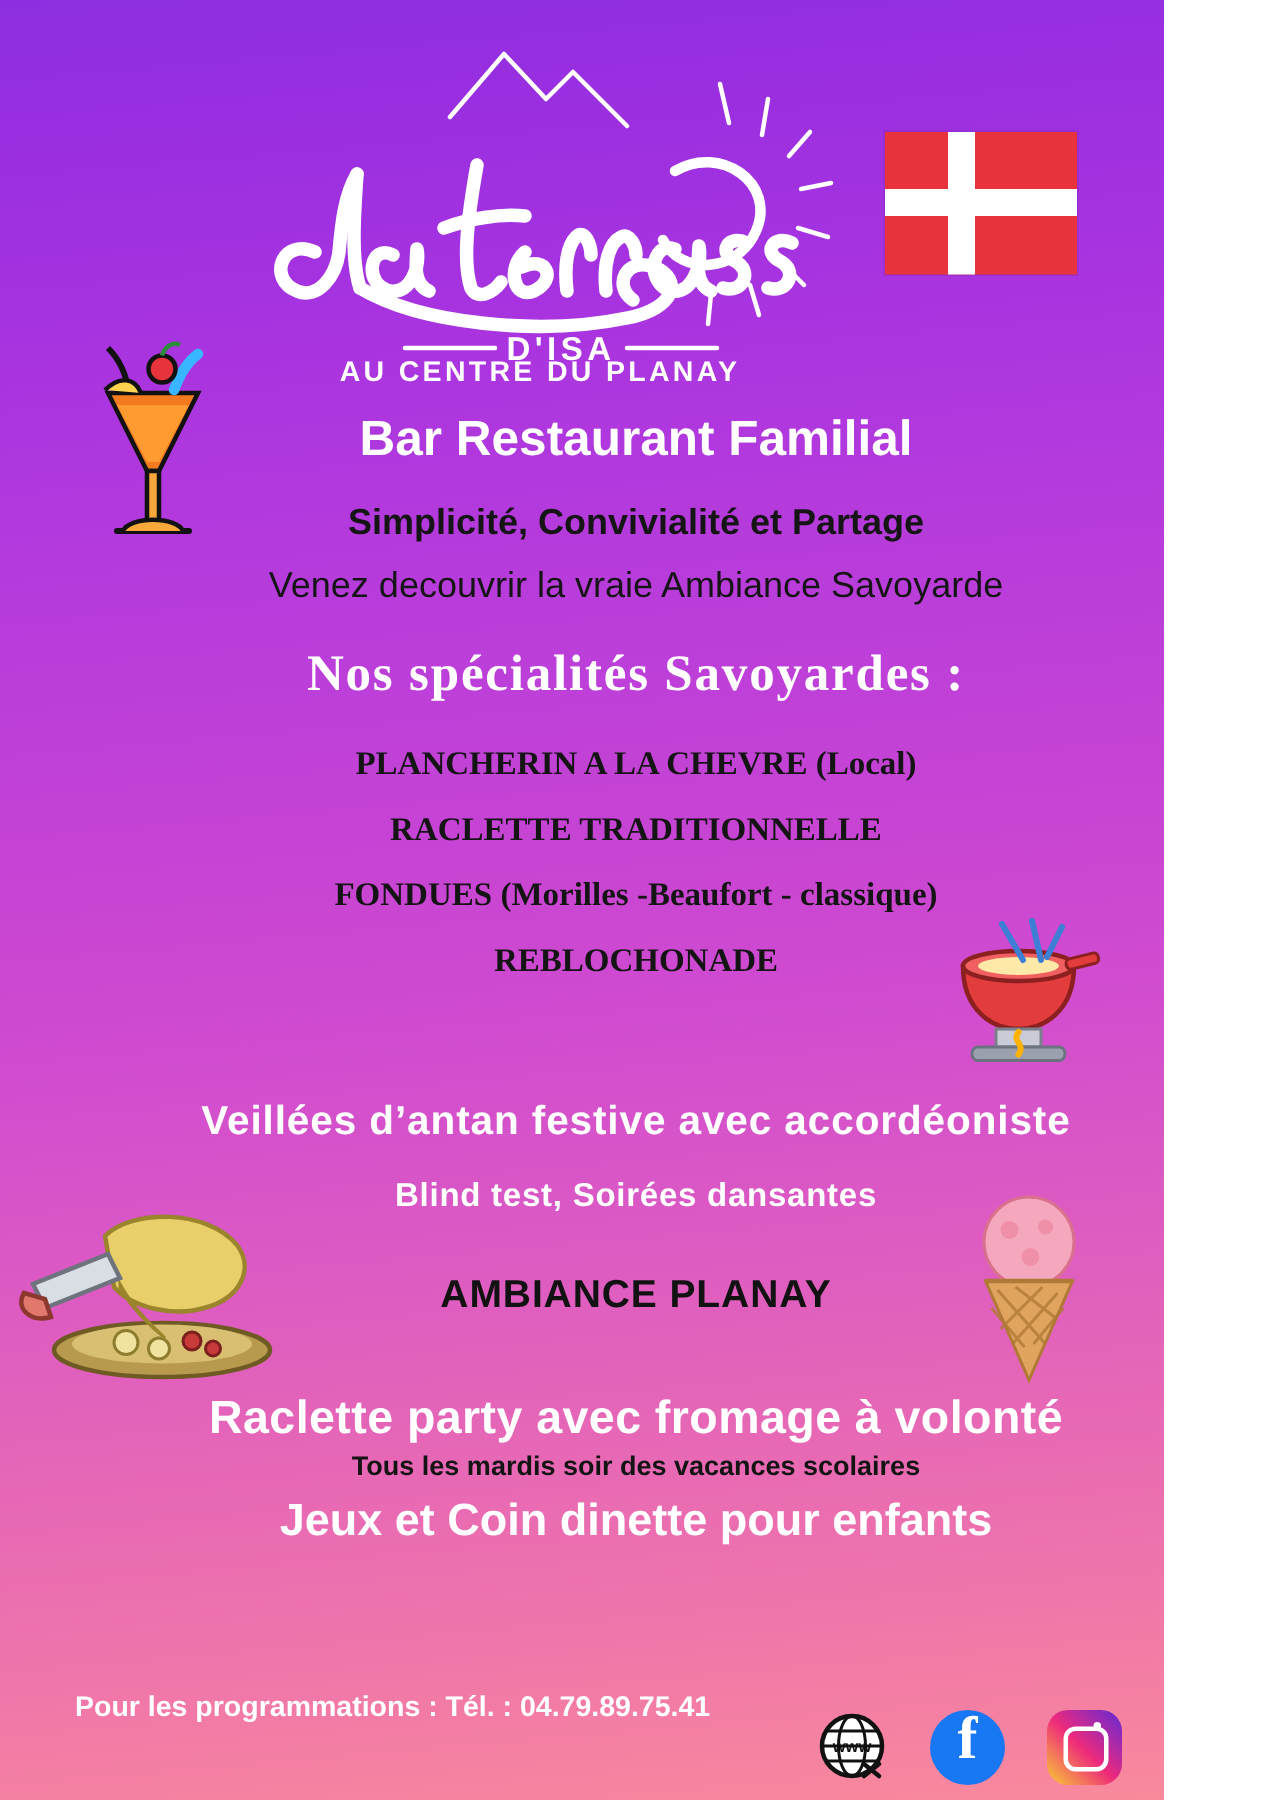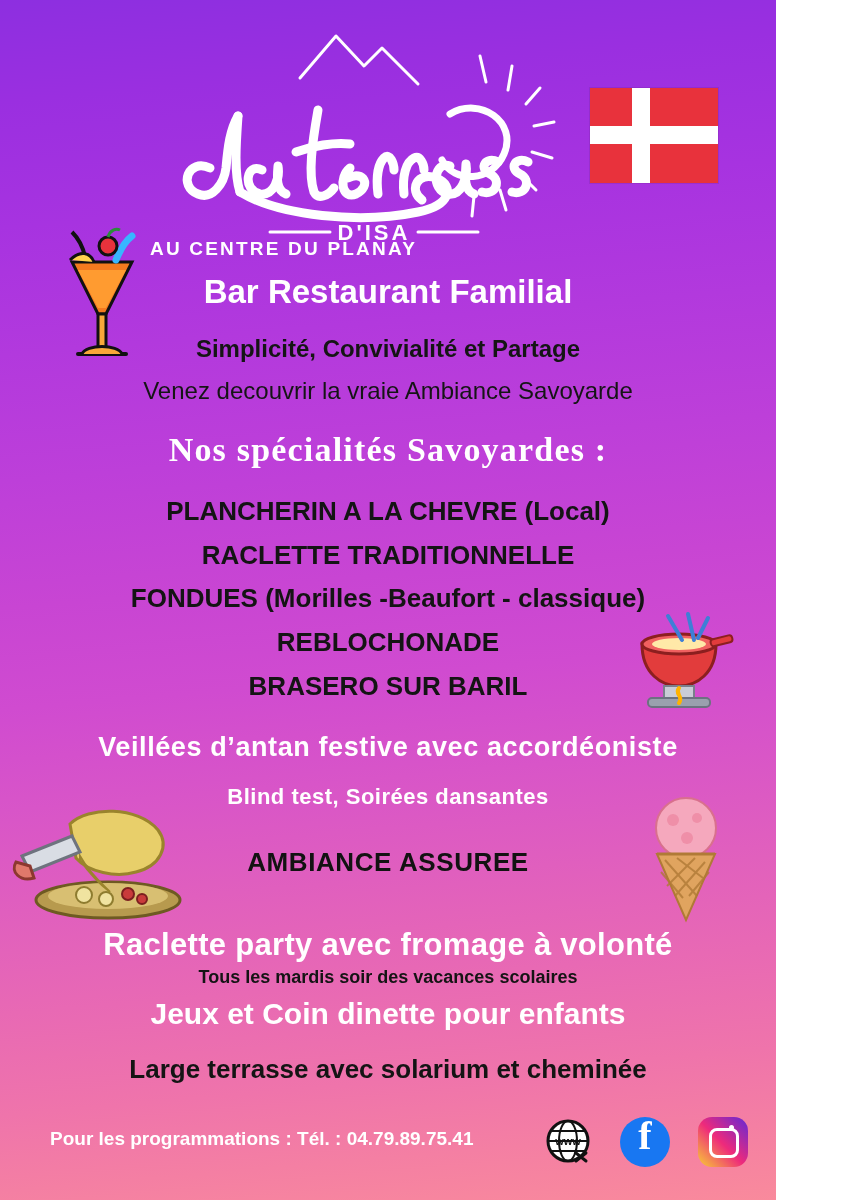--- a/index.html
+++ b/index.html
@@ -41,20 +41,21 @@
     width: 420px;
     height: 230px;
   }
   .logo-svg { display:block; }
 
   .logo-sub {
     position: absolute;
     top: 238px;
     left: 150px;
     width: 420px;
+    text-align: center;
     color: #ffffff;
     font-size: 19px;
     font-weight: bold;
     letter-spacing: 2.2px;
   }
 
   
   .flag {
     position: absolute;
     top: 88px;
@@ -116,20 +117,21 @@
     width: 95px;
     height: 135px;
   }
 
   
   .line {
     position: absolute;
     width: 100%;
     text-align: center;
     line-height: 1.08;
+    margin-left: 36px;
   }
   .t-title {
     top: 274px;
     color: #ffffff;
     font-size: 33px;
     font-weight: bold;
   }
   .t-sub1 {
     top: 336px;
     color: #151515;
@@ -145,22 +147,23 @@
   .t-spec-head {
     top: 432px;
     color: #ffffff;
     font-size: 34px;
     font-weight: bold;
     letter-spacing: 1.2px;
     font-family: Liberation Serif, serif;
   }
   .t-spec {
     color: #141414;
-    font-size: 26px;
-    font-weight: bold;
+    font-size: 22px;
+    font-weight: bold;
+    font-family: Liberation Serif, serif;
   }
   .s1 { top: 497px; }
   .s2 { top: 541px; }
   .s3 { top: 584px; }
   .s4 { top: 628px; }
   .s5 { top: 672px; }
 
   .t-veillee {
     top: 733px;
     color: #ffffff;
@@ -213,21 +216,21 @@
     position: absolute;
     left: 50px;
     top: 1128px;
     color: #ffffff;
     font-size: 19px;
     font-weight: bold;
     text-align: right;
   }
   .social {
     position: absolute;
-    top: 1117px;
+    top: 1140px;
     height: 52px;
     width: 52px;
     text-align: center;
   }
   .social-www { right: 182px; }
   .social-fb  { right: 104px; }
   .social-ig  { right: 26px; }
 
   .fb-circle {
     width: 50px; height: 50px;
@@ -397,29 +400,27 @@
 
   <div class="line t-title">Bar Restaurant Familial</div>
   <div class="line t-sub1">Simplicité, Convivialité et Partage</div>
   <div class="line t-sub2">Venez decouvrir la vraie Ambiance Savoyarde</div>
 
   <div class="line t-spec-head">Nos spécialités Savoyardes :</div>
   <div class="line t-spec s1">PLANCHERIN A LA CHEVRE (Local)</div>
   <div class="line t-spec s2">RACLETTE TRADITIONNELLE</div>
   <div class="line t-spec s3">FONDUES (Morilles -Beaufort - classique)</div>
   <div class="line t-spec s4">REBLOCHONADE</div>
-  <div class="line t-spec s5">BRASERO SUR BARIL</div>
 
   <div class="line t-veillee">Veillées d’antan festive avec accordéoniste</div>
   <div class="line t-blind">Blind test, Soirées dansantes</div>
-  <div class="line t-ambiance">AMBIANCE ASSUREE</div>
+  <div class="line t-ambiance">AMBIANCE PLANAY</div>
   <div class="line t-raclette-party">Raclette party avec fromage à volonté</div>
   <div class="line t-mardis">Tous les mardis soir des vacances scolaires</div>
   <div class="line t-jeux">Jeux et  Coin dinette pour enfants</div>
-  <div class="line t-terrasse">Large terrasse avec solarium et cheminée</div>
 
   <div class="footer-text">Pour les programmations : Tél. : 04.79.89.75.41</div>
 
   <div class="social social-www">
     <svg width="52" height="52" viewBox="0 0 52 52" xmlns="http://www.w3.org/2000/svg">
       <circle cx="26" cy="24" r="20" fill="#ffffff" stroke="#111111" stroke-width="3"></circle>
       <ellipse cx="26" cy="24" rx="9" ry="20" fill="none" stroke="#111111" stroke-width="2"></ellipse>
       <line x1="6" y1="24" x2="46" y2="24" stroke="#111111" stroke-width="2"></line>
       <line x1="9" y1="14" x2="43" y2="14" stroke="#111111" stroke-width="2"></line>
       <line x1="9" y1="34" x2="43" y2="34" stroke="#111111" stroke-width="2"></line>

